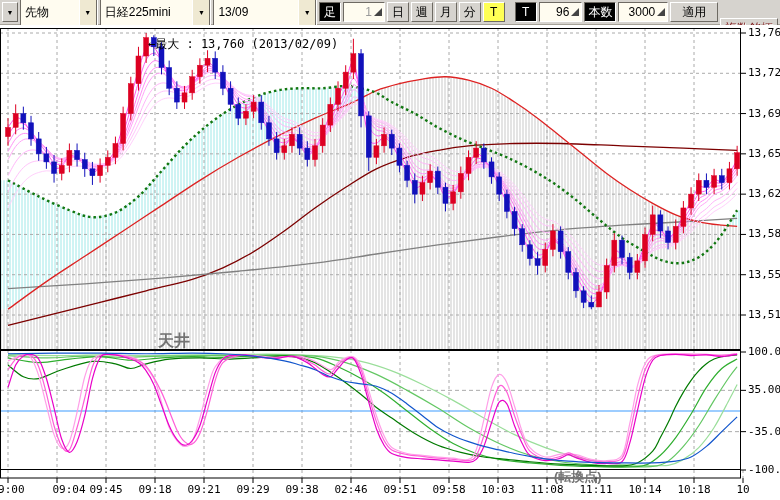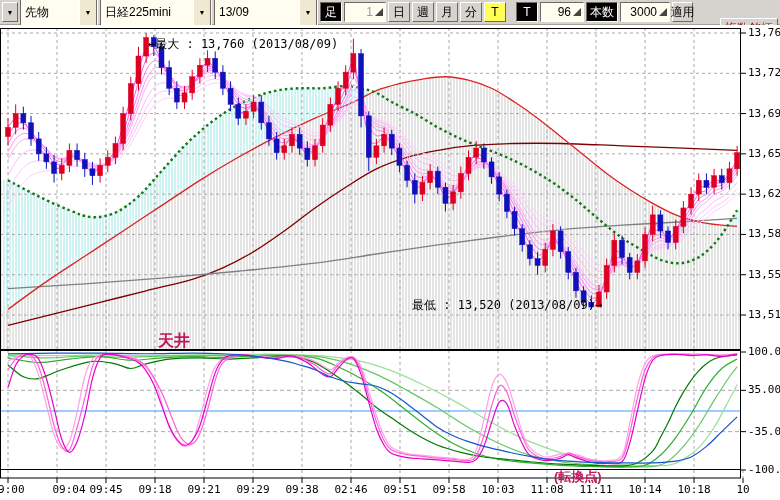--- a/index.html
+++ b/index.html
@@ -30,21 +30,21 @@
   .num-gray{color:#9a9a9a;}
   
   .chart-wrap{position:absolute;top:25px;left:0;width:780px;height:475px;background:#fff;}
   svg{position:absolute;top:0;left:0;}
   .axis-label{position:absolute;font-family:"DejaVu Sans Mono", monospace;font-size:11px;
     color:#000;line-height:12px;white-space:nowrap;}
   .time-label{position:absolute;font-family:"DejaVu Sans Mono", monospace;font-size:11px;
     color:#000;line-height:12px;white-space:nowrap;transform:translateX(-50%);}
   .ann{position:absolute;font-family:"DejaVu Sans Mono", monospace;font-size:12px;
     color:#000;white-space:nowrap;}
-  .ann-red{color:#be185d;font-weight:bold;font-family:"Liberation Sans", sans-serif;text-align:right;}
+  .ann-red{color:#737373;font-weight:bold;font-family:"Liberation Sans", sans-serif;text-align:right;}
 </style>
 </head>
 <body>
 
 <div id="app">
 
   <div class="toolbar">
     <div class="tb" style="width:16px">
         <span style="font-size:7px">▼</span>
       </div>
@@ -73,21 +73,21 @@
     <div class="tb tb-black" style="width:22px;margin-left:8px">T</div>
     <div class="spin" style="width:44px">
       <span class="num">96</span>
       <span class="grip"></span>
     </div>
     <div class="tb tb-black" style="width:32px">本数</div>
     <div class="spin" style="width:50px">
       <span class="num">3000</span>
       <span class="grip"></span>
     </div>
-    <div class="tb" style="width:21px">適用</div>
+    <div class="tb" style="width:48px">適用</div>
     <div class="tb tb-disabled" style="width:58px;margin-left:auto">複数銘柄</div>
   </div>
 
   <div class="chart-wrap">
     <svg id="chart-svg" width="780" height="475" viewBox="0 25 780 475">
         <defs>
           <pattern id="hGray" width="3" height="4" patternUnits="userSpaceOnUse">
             <line x1="1" y1="0" x2="1" y2="4" stroke="#c9c9c9" stroke-width="1"></line>
           </pattern>
           <pattern id="hCyan" width="3" height="4" patternUnits="userSpaceOnUse">
@@ -405,22 +405,21 @@
         <line x1="741" y1="153.85714285714286" x2="746" y2="153.85714285714286" stroke="#000" stroke-width="1"></line>
         <line x1="741" y1="194.14285714285714" x2="746" y2="194.14285714285714" stroke="#000" stroke-width="1"></line>
         <line x1="741" y1="234.42857142857142" x2="746" y2="234.42857142857142" stroke="#000" stroke-width="1"></line>
         <line x1="741" y1="274.7142857142857" x2="746" y2="274.7142857142857" stroke="#000" stroke-width="1"></line>
         <line x1="741" y1="315" x2="746" y2="315" stroke="#000" stroke-width="1"></line>
         <line x1="741" y1="352" x2="746" y2="352" stroke="#000" stroke-width="1"></line>
         <line x1="741" y1="390.35" x2="746" y2="390.35" stroke="#000" stroke-width="1"></line>
         <line x1="741" y1="431.65" x2="746" y2="431.65" stroke="#000" stroke-width="1"></line>
         <line x1="741" y1="470" x2="746" y2="470" stroke="#000" stroke-width="1"></line>
       </svg>
-    <div class="ann" style="left:148px;top:11px">←最大 : 13,760 (2013/08/09)</div>
-    <div class="ann" style="left:412px;top:272px">最低 : 13,520 (2013/08/09)→</div>
+    <div class="ann" style="left:148px;top:11px">←最大 : 13,760 (2013/02/09)</div>
     <div class="ann ann-red" style="left:158px;top:306px;font-size:16px">天井</div>
     <div class="ann ann-red" style="left:554px;top:443px;font-size:13px">(転換点)</div>
     <div id="price-labels">
         <div class="axis-label" style="left: 748px; top: 2px;">13,760</div>
         <div class="axis-label" style="left: 748px; top: 42.2857px;">13,725</div>
         <div class="axis-label" style="left: 748px; top: 82.5714px;">13,690</div>
         <div class="axis-label" style="left: 748px; top: 122.857px;">13,655</div>
         <div class="axis-label" style="left: 748px; top: 163.143px;">13,620</div>
         <div class="axis-label" style="left: 748px; top: 203.429px;">13,585</div>
         <div class="axis-label" style="left: 748px; top: 243.714px;">13,550</div>

